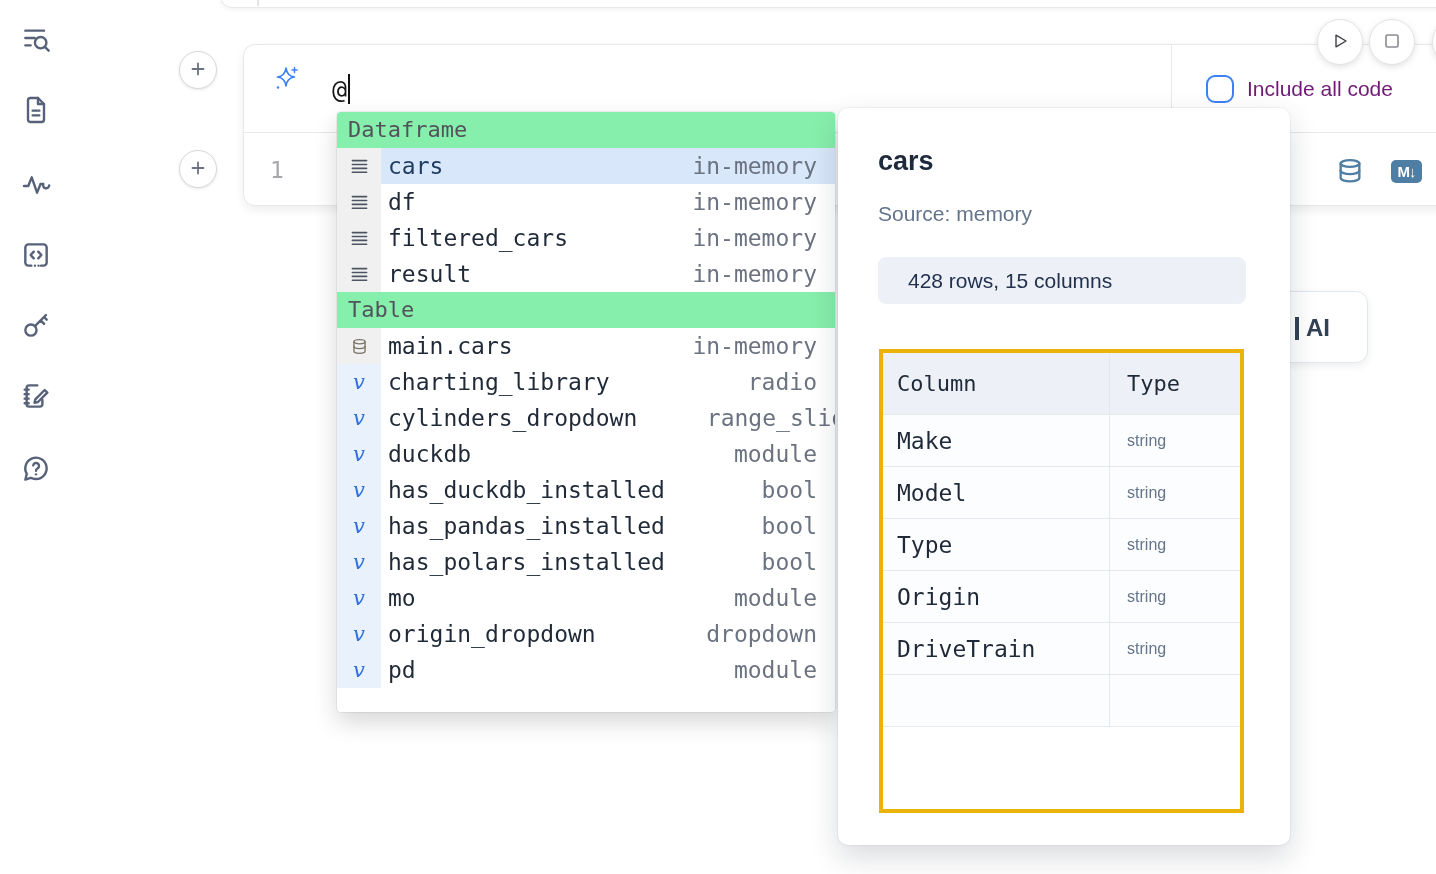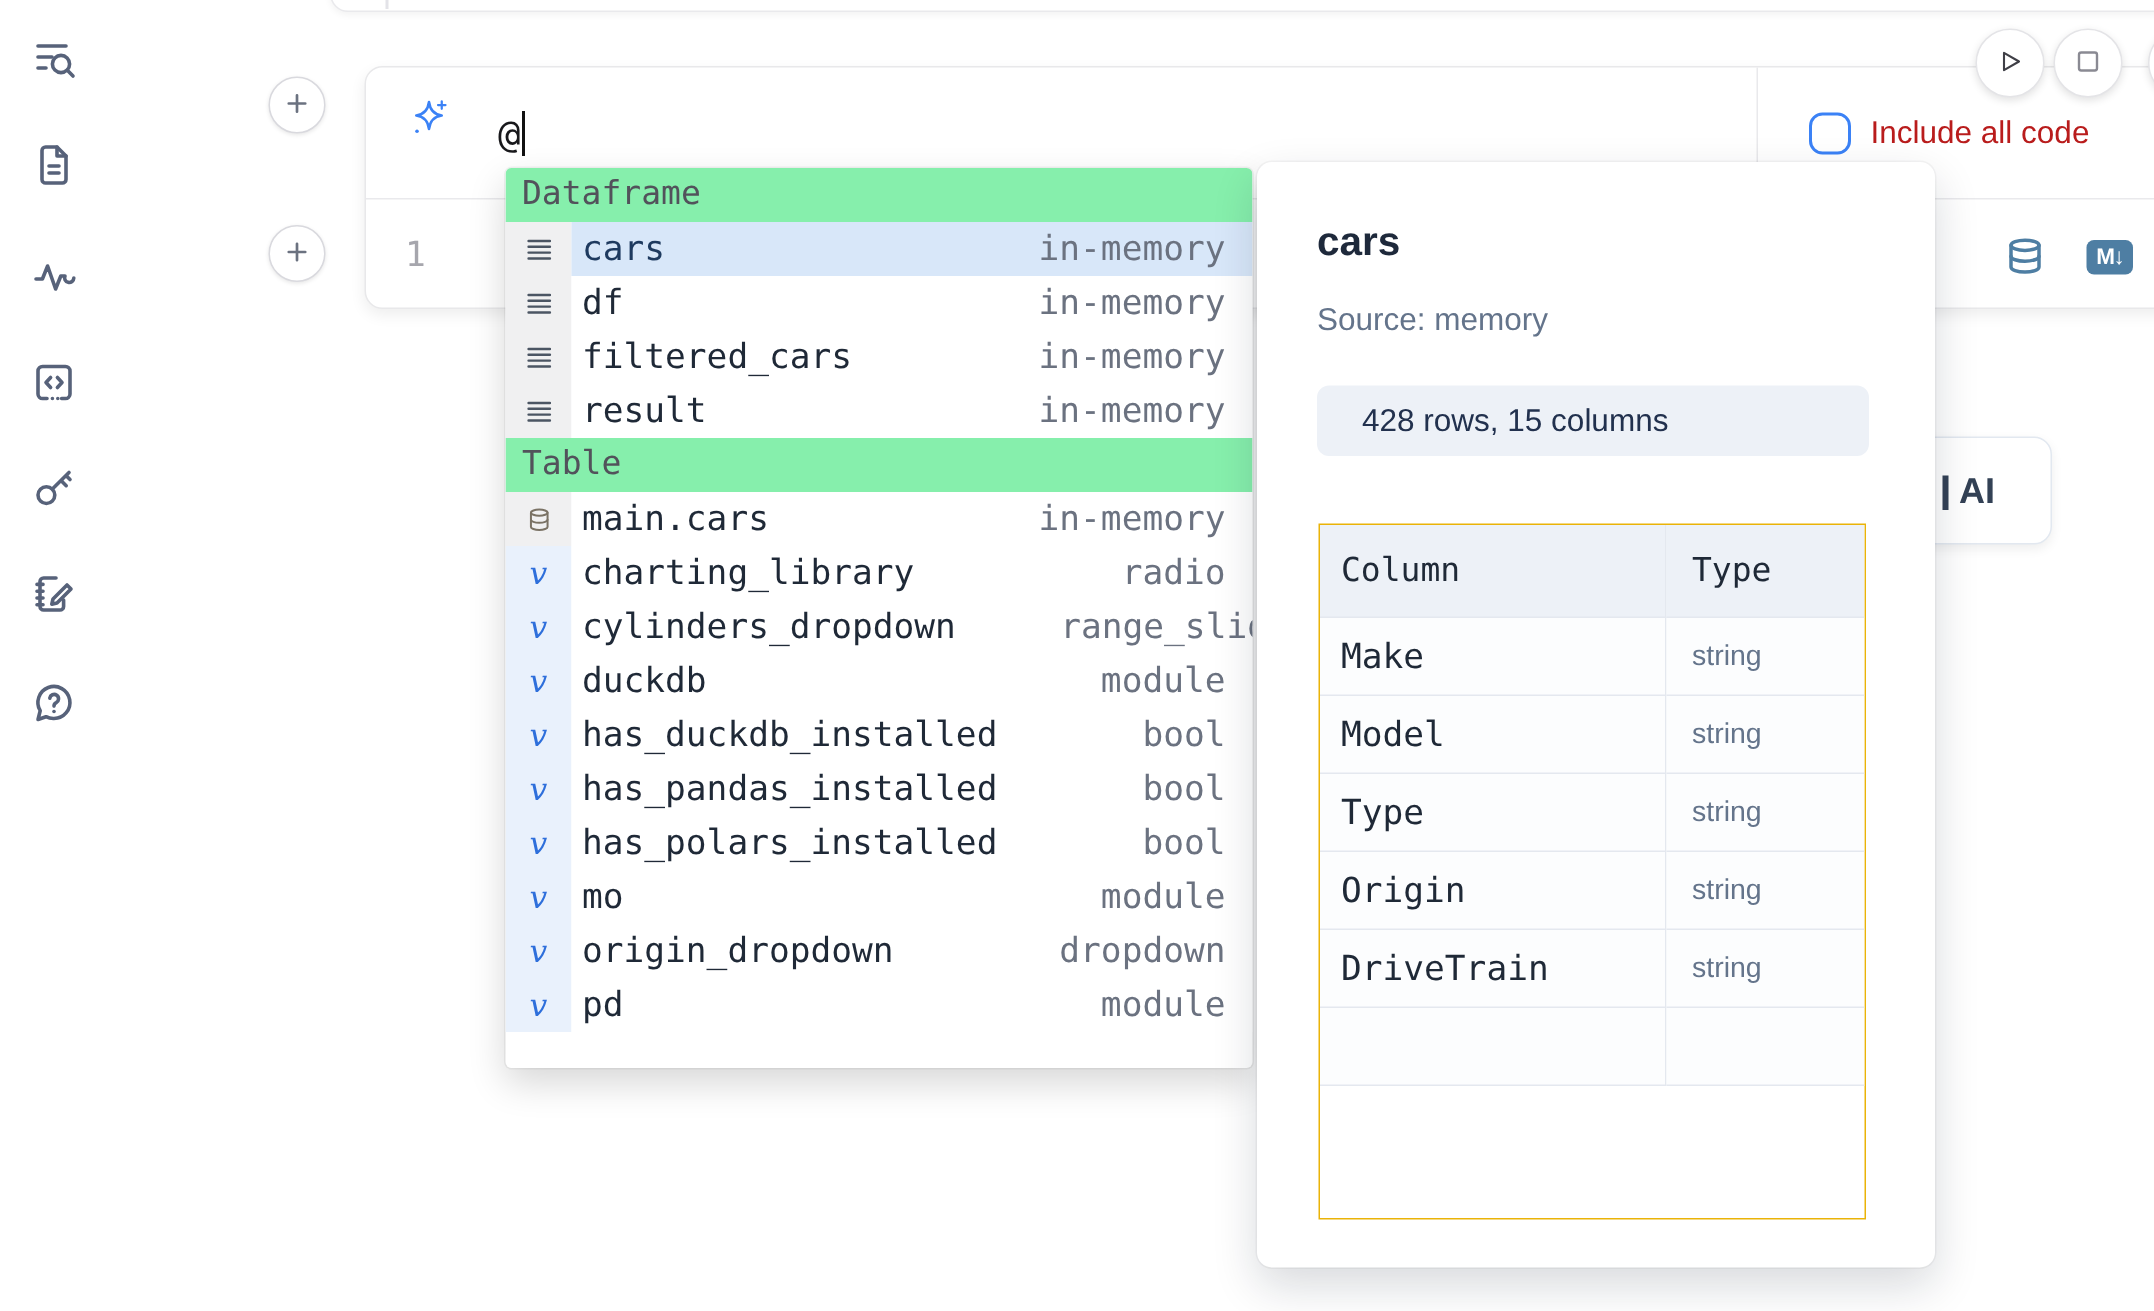--- a/index.html
+++ b/index.html
@@ -34,21 +34,21 @@
   .vdiv   { position:absolute; left:927px; top:0; height:88px; border-left:1px solid #e9e9ec; }
   .sparkle { position:absolute; left:26px; top:18px; width:32px; height:32px; color:#3b82f6; }
   .sparkle svg { width:100%; height:100%; fill:none; stroke:currentColor; stroke-width:1.7;
                  stroke-linecap:round; stroke-linejoin:round; }
   .prompt { position:absolute; left:88px; top:0; height:88px; display:flex; align-items:center;
             font-size:25px; color:#18181b; cursor:text; }
   .cursor { display:inline-block; width:2px; height:30px; background:#111; margin-left:1px; }
   .include { position:absolute; left:962px; top:0; height:88px; display:flex; align-items:center;
              gap:13px; cursor:pointer; }
   .checkbox { width:28px; height:28px; border:2.5px solid #3b82f6; border-radius:9px; background:#fff; }
-  .include-label { font-size:21px; color:#b91c1c;text-align:right; }
+  .include-label { font-size:21px; color:#701a75;text-align:right; }
   .code-row { position:absolute; left:0; top:89px; right:0; height:72px; }
   .lineno { position:absolute; left:26px; top:0; height:72px; line-height:72px;
             font-size:23px; color:#a6a6ad; }
   .db-icon { position:absolute; left:1092px; top:23px; width:28px; height:28px; color:#4e7ea3; cursor:pointer; }
   .db-icon svg { width:100%; height:100%; fill:none; stroke:currentColor; stroke-width:2;
                  stroke-linecap:round; }
   .md-badge { position:absolute; left:1147px; top:26px; width:31px; height:23px; background:#4e7ea3;
               border-radius:5px; color:#fff; font-weight:bold; font-size:15px; line-height:23px;
               text-align:center; cursor:pointer; letter-spacing:-1px; }
 
@@ -91,31 +91,31 @@
 
   
   .panel { position:absolute; left:838px; top:108px; width:452px; height:737px; background:#fff;
            border-radius:10px; z-index:30;
            box-shadow:0 0 0 1px rgba(0,0,0,.04), 0 12px 30px rgba(15,23,42,.16); }
   .panel h2 { position:absolute; left:40px; top:38px; font-size:27px; color:#1e293b; }
   .panel .src { position:absolute; left:40px; top:94px; font-size:21px; color:#64748b; }
   .panel .badge { position:absolute; left:40px; top:149px; width:368px; height:47px; background:#edf1f7;
                   border-radius:8px; font-size:21px; color:#22314e; line-height:47px; padding-left:30px; }
   .ptable { position:absolute; left:41px; top:241px; width:365px; height:464px; overflow:hidden;
-            border:1px solid #eab308; background:#fff; }
+            border:4px solid #eab308; background:#fff; }
   .prow { display:flex; }
   .pcell { border-bottom:1px solid #e4e8ef; background:#fcfdfe; display:flex; align-items:center; }
   .pcell.c0 { width:231px; border-right:1px solid #e4e8ef; padding-left:14px; }
   .pcell.c1 { width:132px; padding-left:17px; }
   .prow.head .pcell { height:62px; background:#edf1f7; color:#1f2937; font-size:22px;
                       font-family:"DejaVu Sans Mono","Liberation Mono",monospace; }
   .prow.body .pcell { height:52px; }
   .prow.body .pcell.c0 { font-family:"DejaVu Sans Mono","Liberation Mono",monospace;
                          font-size:23px; color:#1f2937; }
-  .prow.body .pcell.c1 { font-size:19px; color:#64748b; }
+  .prow.body .pcell.c1 { font-size:16px; color:#64748b; }
 </style>
 </head>
 <body>
 
 <div class="screen">
 
   <button class="sb-btn" style="top:22px">
     <span><svg viewBox="0 0 24 24">
           <path d="M4 5h14M4 10.5h7M4 16h4"></path>
           <circle cx="15.5" cy="14" r="4.3"></circle>

